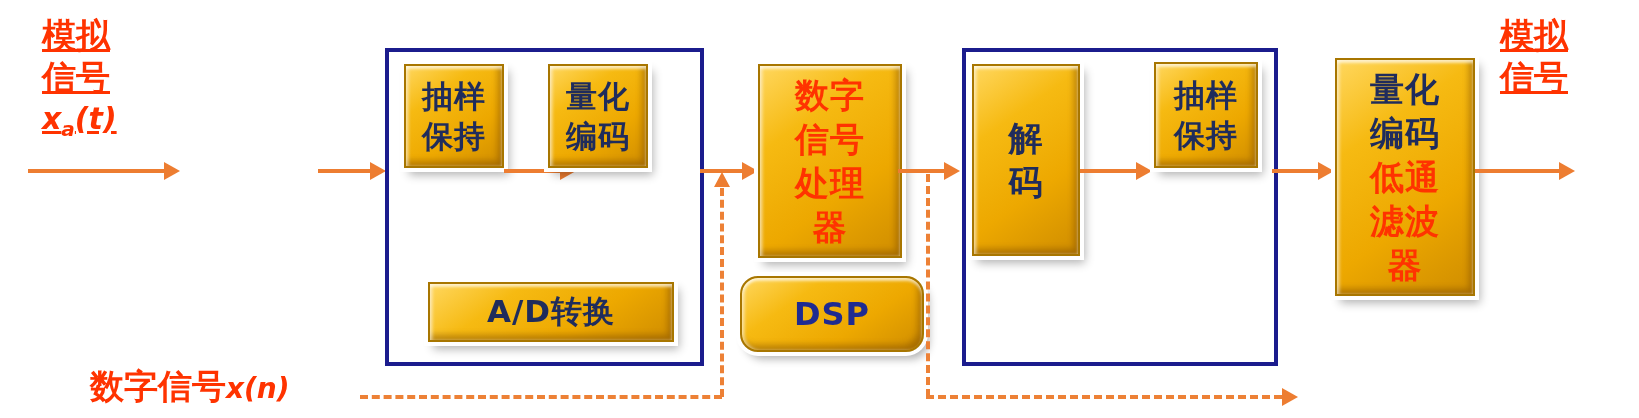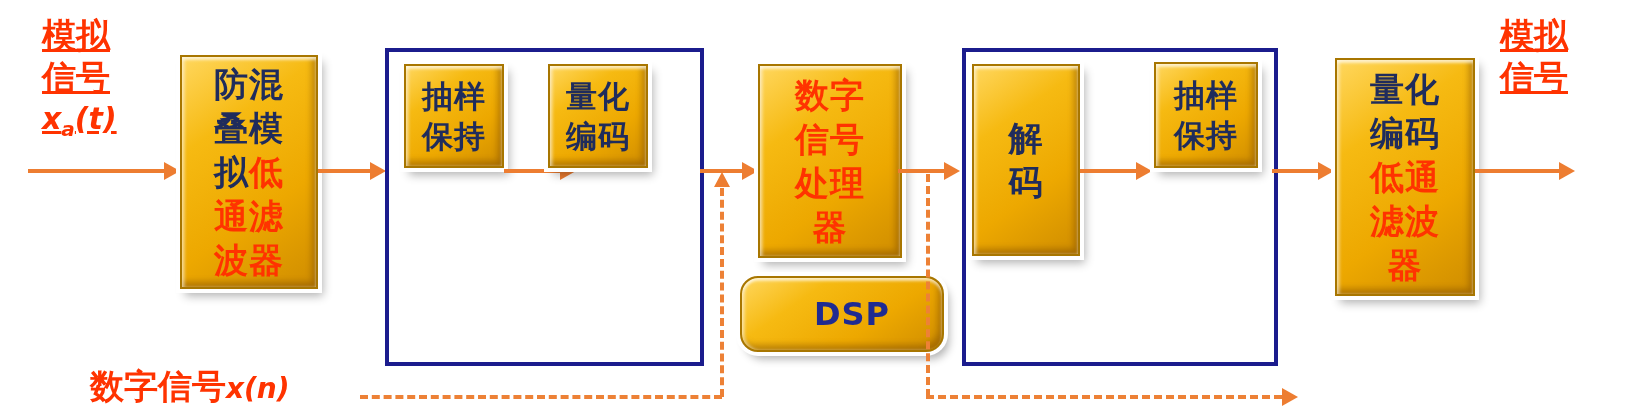--- a/index.html
+++ b/index.html
@@ -56,51 +56,49 @@
 
   <div class="siglabel" style="left:42px;top:14px;">
     <div>模拟</div>
     <div>信号</div>
     <div class="frm"><span>x</span><sub>a</sub><span>(t)</span></div>
   </div>
 
   <div class="hline" style="left:28px;top:169px;width:136px;"></div>
   <div class="head-r" style="left:164px;top:162px;"></div>
 
-  <div class="gold" style="left:180px;top:55px;width:134px;height:230px;">
-    <div class="wrap w72">
-      <span class="t-dark">防混叠模拟</span><span class="t-red">低通滤波器</span>
-    </div>
-  </div>
 
   <div class="hline" style="left:318px;top:169px;width:54px;"></div>
   <div class="head-r" style="left:370px;top:162px;"></div>
 
   <div class="groupbox" style="left:385px;top:48px;width:311px;height:310px;"></div>
 
   <div class="gold" style="left:404px;top:64px;width:96px;height:100px;">
     <div class="wrap w70 t-dark">抽样保持</div>
   </div>
 
   <div class="hline" style="left:504px;top:169px;width:56px;"></div>
   <div class="head-r" style="left:560px;top:162px;"></div>
 
   <div class="gold" style="left:548px;top:64px;width:96px;height:100px;">
     <div class="wrap w70 t-dark">量化编码</div>
   </div>
 
+  <div class="gold" style="left:428px;top:282px;width:242px;height:56px;">
+    <div class="oneline">A/D转换</div>
+  </div>
 
   <div class="hline" style="left:700px;top:169px;width:44px;"></div>
   <div class="head-r" style="left:742px;top:162px;"></div>
 
   <div class="gold" style="left:758px;top:64px;width:140px;height:190px;">
     <div class="wrap w72 t-red">数字信号处理器</div>
   </div>
 
-  <div class="gold pill" style="left:740px;top:276px;width:180px;height:72px;padding-left:20px;">
+  <div class="gold pill" style="left:740px;top:276px;width:180px;height:72px;">
     <div class="t-navy" style="font-size:32px;letter-spacing:1px;">DSP</div>
   </div>
 
   <div class="hline" style="left:898px;top:169px;width:46px;"></div>
   <div class="head-r" style="left:944px;top:162px;"></div>
 
   <div class="groupbox" style="left:962px;top:48px;width:308px;height:310px;"></div>
 
   <div class="gold" style="left:972px;top:64px;width:104px;height:188px;">
     <div class="wrap w36 t-dark">解码</div>

